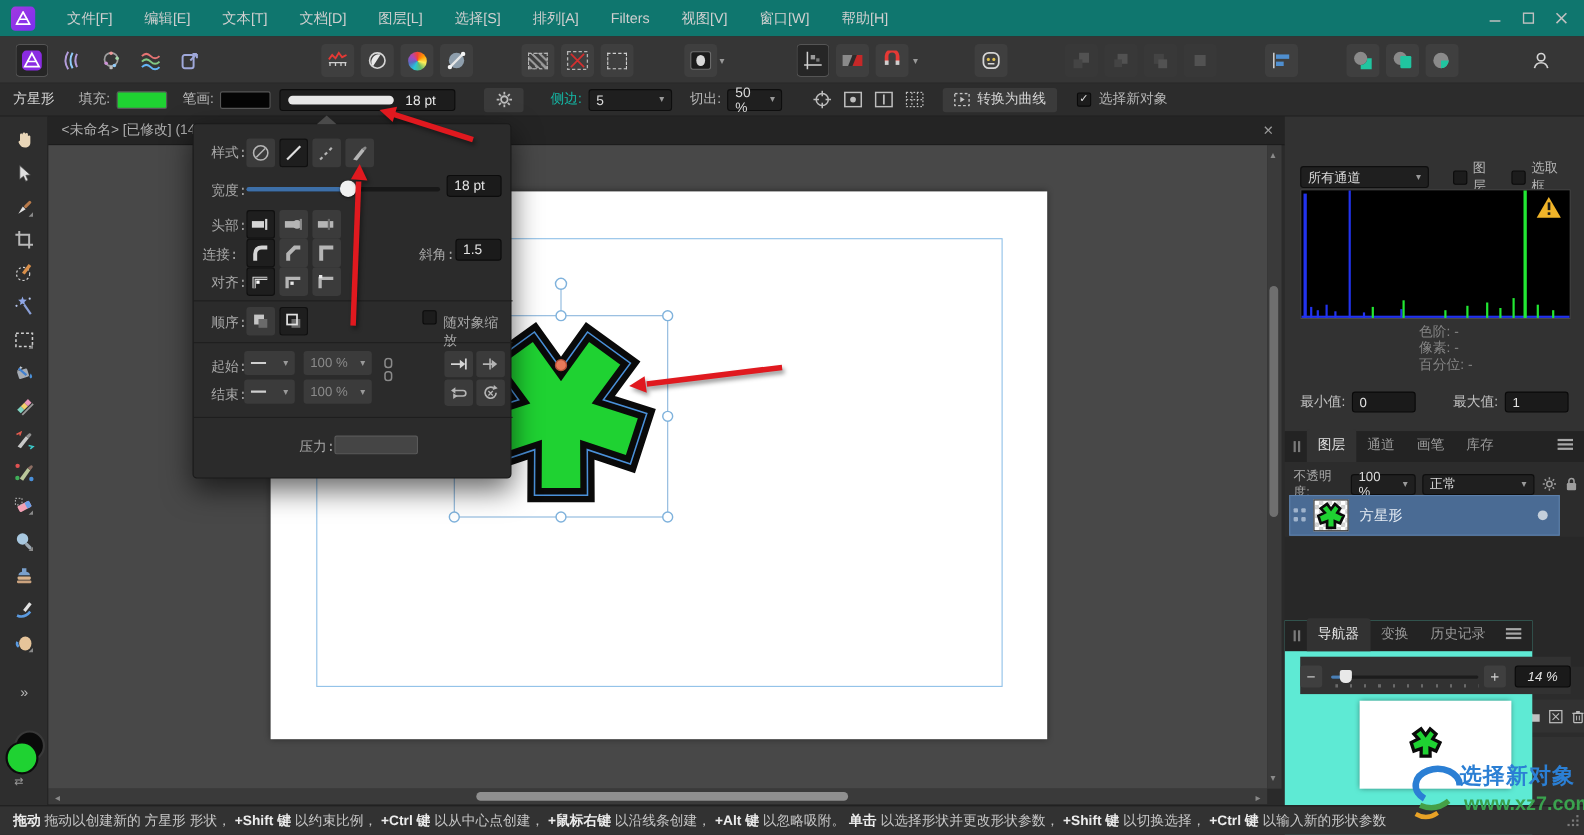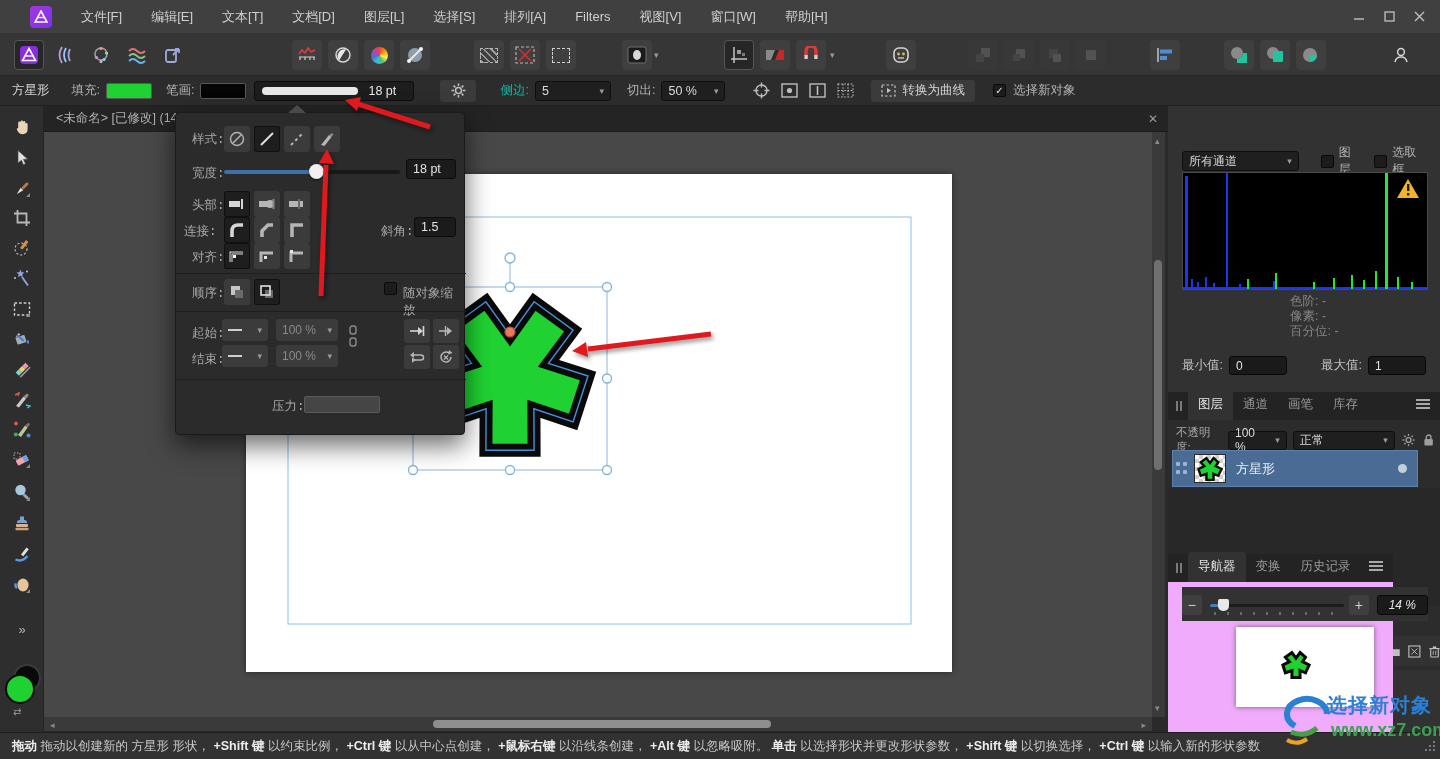--- a/index.html
+++ b/index.html
@@ -1,21 +1,21 @@
 <!DOCTYPE html>
 <html><head>
 <meta charset="utf-8">
 <style>
   html,body{margin:0;padding:0;background:#111;}
   *{box-sizing:border-box;font-family:"Liberation Sans","DejaVu Sans",sans-serif;}
   #root{position:relative;width:1440px;height:759px;background:#2a2a2a;overflow:hidden;color:#c9c9c9;font-size:12px;-webkit-font-smoothing:antialiased;}
   .abs{position:absolute;}
   .flex{display:flex;align-items:center;}
   
-  .menubar{position:absolute;left:0;top:0;width:1440px;height:33px;background:#404040;display:flex;align-items:center;padding-left:20px;}
+  .menubar{position:absolute;left:0;top:0;width:1440px;height:33px;background:#0f766e;display:flex;align-items:center;}
   .applogo{width:22px;height:22px;margin:0 0 0 10px;border-radius:4px;background:linear-gradient(135deg,#a239e0,#7b2ff0);display:flex;align-items:center;justify-content:center;}
   .menu-item{color:#cfcfcf;font-size:13px;margin-left:29px;cursor:default;}
   .winctl{position:absolute;top:0;right:0;height:33px;display:flex;align-items:center;}
   .winbtn{width:30px;height:33px;display:flex;align-items:center;justify-content:center;color:#bdbdbd;font-size:12px;}
   
   .toolbar{position:absolute;left:0;top:33px;width:1440px;height:43px;background:#363636;border-bottom:1px solid #262626;}
   .tbtn{position:absolute;top:7px;width:30px;height:30px;border-radius:4px;background:#3f3f3f;display:flex;align-items:center;justify-content:center;}
   .tbtn.sel{background:#262626;box-shadow:inset 0 0 0 1px #555;}
   .tbtn.flat{background:transparent;}
   .tbtn.dis{opacity:.28;}
@@ -319,21 +319,21 @@
             <line x1="10.6" y1="4.4" x2="12.4" y2="2.6"></line>
           </g>
         </svg>
     </div>
     <span style="margin-left:24px;color:#14b8a6;">侧边:</span>
     <div class="ctxsel" style="width:76px;">
         <span>5</span>
         <span class="dda">▾</span>
       </div>
     <span style="margin-left:16px;color:#b5b5b5;">切出:</span>
-    <div class="ctxsel" style="width:64px;">
+    <div class="ctxsel" style="width:50px;">
         <span>50 %</span>
         <span class="dda">▾</span>
       </div>
 
     <div class="icobtn" style="margin-left:24px;">
         <svg width="17" height="17" viewBox="0 0 17 17">
           <circle cx="8.5" cy="8.5" r="5.5" fill="none" stroke="#bdbdbd" stroke-width="1.4"></circle>
           <path d="M8.5 0.5 v5 M8.5 11.5 v5 M0.5 8.5 h5 M11.5 8.5 h5" stroke="#bdbdbd" stroke-width="1.4"></path>
         </svg>
       </div>
@@ -696,21 +696,21 @@
         <svg width="13" height="15" viewBox="0 0 13 15" style="margin-left:8px;">
             <rect x="2" y="4" width="9" height="10" rx="1" fill="none" stroke="#c0c0c0" stroke-width="1.3"></rect>
             <line x1="0.5" y1="4" x2="12.5" y2="4" stroke="#c0c0c0" stroke-width="1.3"></line>
             <rect x="4.5" y="1.5" width="4" height="2" fill="#c0c0c0"></rect>
             <line x1="5" y1="6.5" x2="5" y2="11.5" stroke="#c0c0c0"></line>
             <line x1="8" y1="6.5" x2="8" y2="11.5" stroke="#c0c0c0"></line>
           </svg>
       </div>
     </div>
 
-    <div class="abs" style="left:0;top:448px;width:225px;height:195px;background:#f0abfc;">
+    <div class="abs" style="left:0;top:458px;width:225px;height:195px;background:#5eead4;">
       <div class="tabbar">
         <div class="pauseic">
             <i></i>
             <i></i>
           </div>
         <div class="ptab on">导航器</div>
         <div class="ptab">变换</div>
         <div class="ptab">历史记录</div>
         <div class="hamb">
             <i></i>

